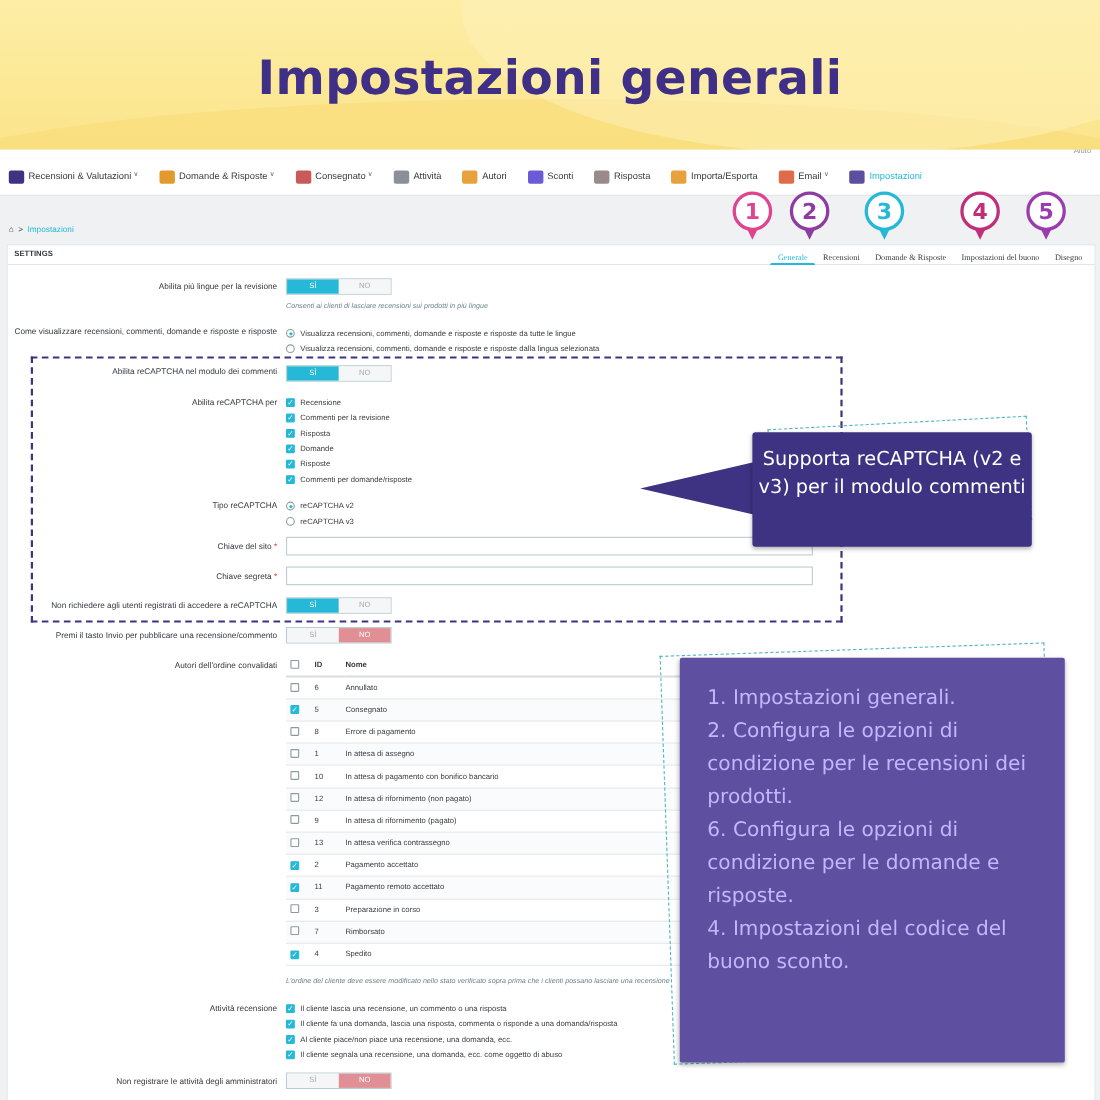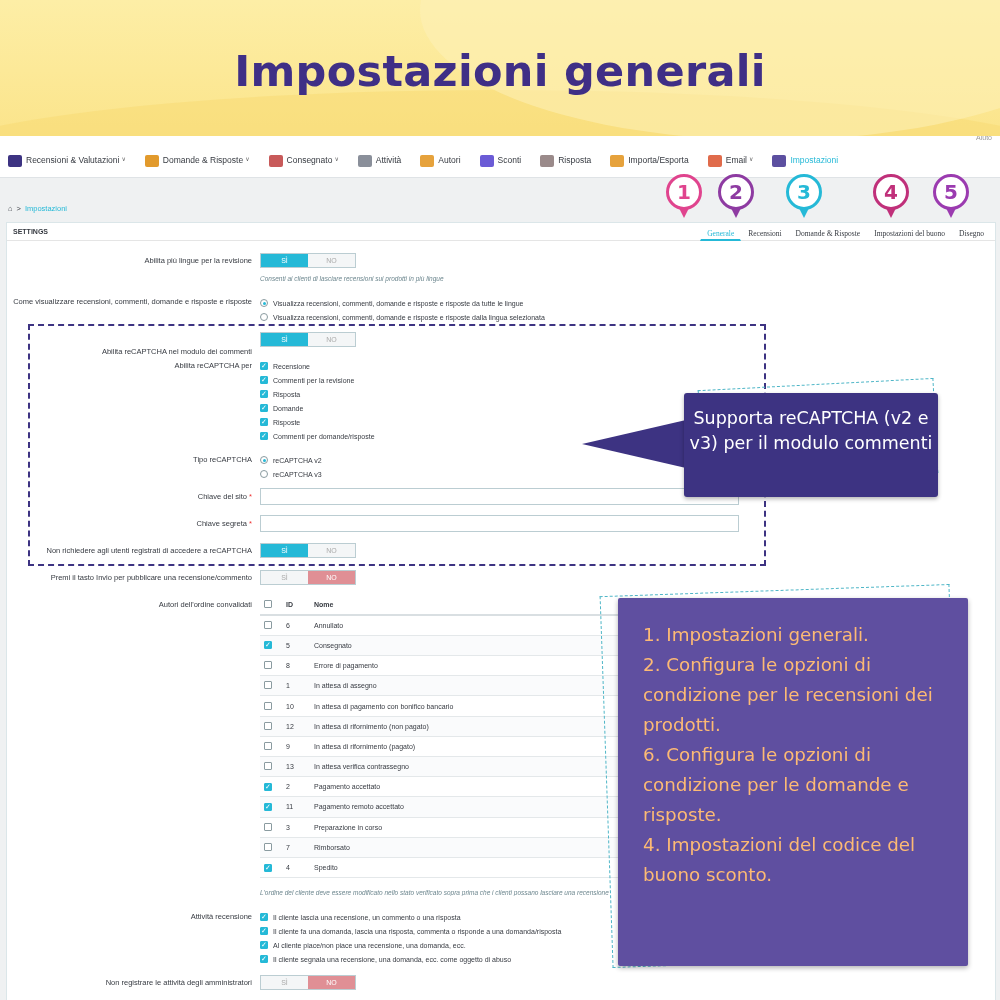--- a/index.html
+++ b/index.html
@@ -111,21 +111,21 @@
   .callout1-tail {
     position: absolute; left: 582px; top: 420px; width: 0; height: 0;
     border-top: 24px solid transparent; border-bottom: 24px solid transparent; border-right: 104px solid #3d3382;
   }
   .callout1-dash {
     position: absolute; left: 700px; top: 384px; width: 236px; height: 95px;
     border: 1px dashed #4fb6c7; transform: rotate(-3deg);
   }
   .callout2 {
     position: absolute; left: 618px; top: 598px; width: 350px; height: 368px;
-    background: #5f4fa0; color: #fdba74; font-family: "DejaVu Sans", sans-serif;
+    background: #5f4fa0; color: #c4b5fd; font-family: "DejaVu Sans", sans-serif;
     font-size: 18.3px; line-height: 30px; padding: 22px 16px 0 25px; border-radius: 2px;
     box-shadow: 0 2px 5px rgba(0,0,0,.3);
   }
   .callout2-dash {
     position: absolute; left: 606px; top: 590px; width: 350px; height: 372px;
     border: 1px dashed #4fb6c7; transform: rotate(-2deg);
   }
 </style>
 </head>
 <body>
@@ -226,21 +226,21 @@
           <span>Visualizza recensioni, commenti, domande e risposte e risposte da tutte le lingue</span>
         </div>
         <div class="opt">
           <span class="radio"></span>
           <span>Visualizza recensioni, commenti, domande e risposte e risposte dalla lingua selezionata</span>
         </div>
       </div>
   </div>
 
   <div class="row" style="top:332px">
-    <div class="lbl" style="top:15px">Abilita reCAPTCHA nel modulo dei commenti</div>
+    <div class="lbl" style="top:1px">Abilita reCAPTCHA nel modulo dei commenti</div>
     <div class="ctl switch">
       <span class="on-yes">SÌ</span>
       <span>NO</span>
     </div>
   </div>
 
   <div class="row" style="top:359px">
     <div class="lbl" style="top:2px">Abilita reCAPTCHA per</div>
     <div class="ctl" id="recaptcha-for-opts">
         <div class="opt">

